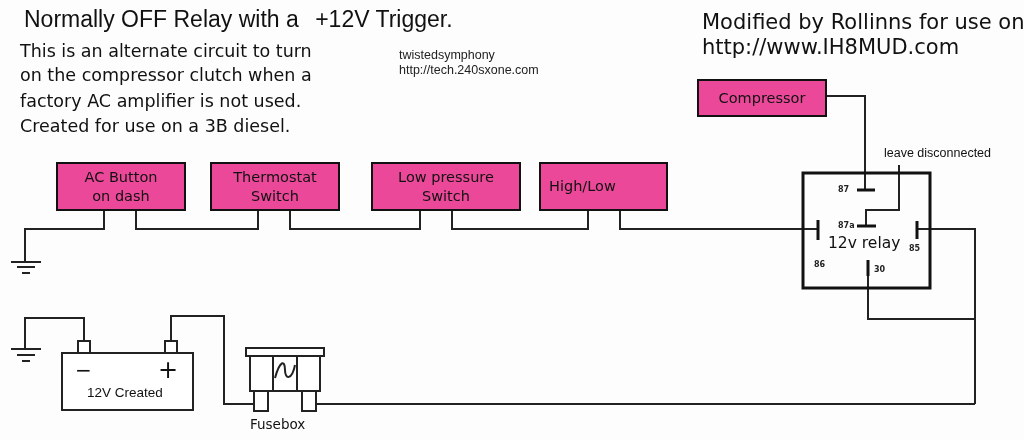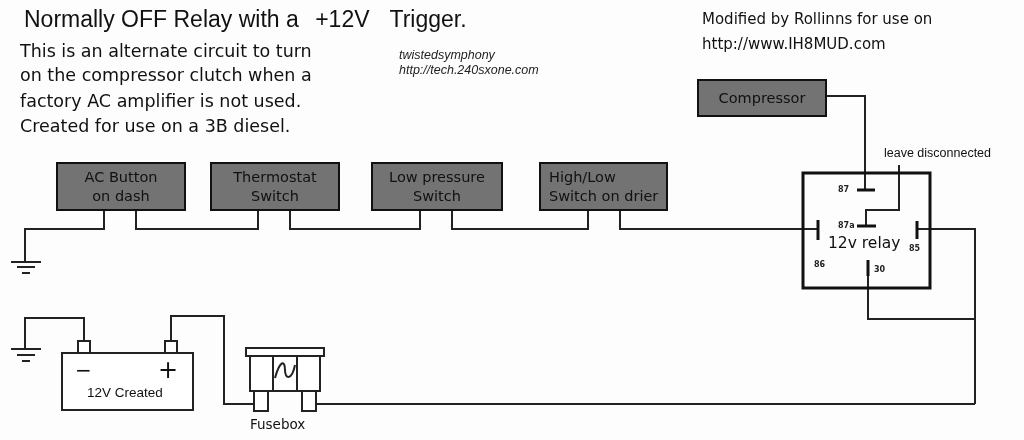--- a/index.html
+++ b/index.html
@@ -1,23 +1,23 @@
 <!DOCTYPE html>
 <html><head>
 <meta charset="utf-8">
 <style>
   html, body { margin: 0; padding: 0; background: #fdfdfd; }
   body { width: 1024px; height: 440px; position: relative; overflow: hidden; font-family: "DejaVu Sans", sans-serif; color: #111; }
   .abs { position: absolute; white-space: nowrap; }
   #title { left: 24px; top: 6px; font-family: "Liberation Sans", sans-serif; font-size: 23px; }
-  #title .v12 { margin-left: 10px; margin-right: 14px; }
+  #title .v12 { margin-left: 10px; }
   .desc { left: 20px; font-size: 17.5px; }
-  .credit-small { font-family: "Liberation Sans", sans-serif; font-size: 12.5px; color: #222; left: 399px; font-style: italic; }
-  .mod { left: 702px; font-size: 15px; }
-  .box { position: absolute; border: 2px solid #111; background: #737373; box-sizing: border-box; font-size: 14.5px; line-height: 19px; text-align: center; display: flex; flex-direction: column; justify-content: center; }
+  .credit-small { font-family: "Liberation Sans", sans-serif; font-size: 12.5px; color: #222; left: 399px; }
+  .mod { left: 702px; font-size: 21px; }
+  .box { position: absolute; border: 2px solid #111; background: #ec4899; box-sizing: border-box; font-size: 14.5px; line-height: 19px; text-align: center; display: flex; flex-direction: column; justify-content: center; }
   .box span { display: block; }
   svg#wires { position: absolute; left: 0; top: 0; }
   .pin { position: absolute; font-size: 8px; font-weight: bold; color: #222; }
 </style>
 </head>
 <body>
 
 <svg id="wires" width="1024" height="440">
   <g stroke="#222" stroke-width="2" fill="none">
 
@@ -101,27 +101,26 @@
 <div class="abs mod" style="top:35px">http://www.IH8MUD.com</div>
 
 <div class="box" style="left:56px;top:162px;width:130px;height:49px">
   <span>AC Button</span>
   <span>on dash</span>
 </div>
 <div class="box" style="left:210px;top:162px;width:130px;height:49px">
   <span>Thermostat</span>
   <span>Switch</span>
 </div>
-<div class="box" style="left:371px;top:162px;width:132px;height:49px">
+<div class="box" style="left:371px;top:162px;width:150px;height:49px">
   <span>Low pressure</span>
   <span>Switch</span>
 </div>
 <div class="box" style="left:539px;top:162px;width:129px;height:49px;text-align:left;padding-left:8px">
   <span>High/Low</span>
-  <span>Switch on drier</span>
 </div>
 <div class="box" style="left:697px;top:79px;width:130px;height:38px">
   <span>Compressor</span>
 </div>
 
 <div class="abs" style="left:884px;top:146px;font-family:'Liberation Sans',sans-serif;font-size:12.5px">leave disconnected</div>
 <div class="abs" style="left:828px;top:234px;font-size:15.5px">12v relay</div>
 <div class="pin" style="left:838px;top:185px">87</div>
 <div class="pin" style="left:838px;top:221px">87a</div>
 <div class="pin" style="left:814px;top:260px">86</div>

